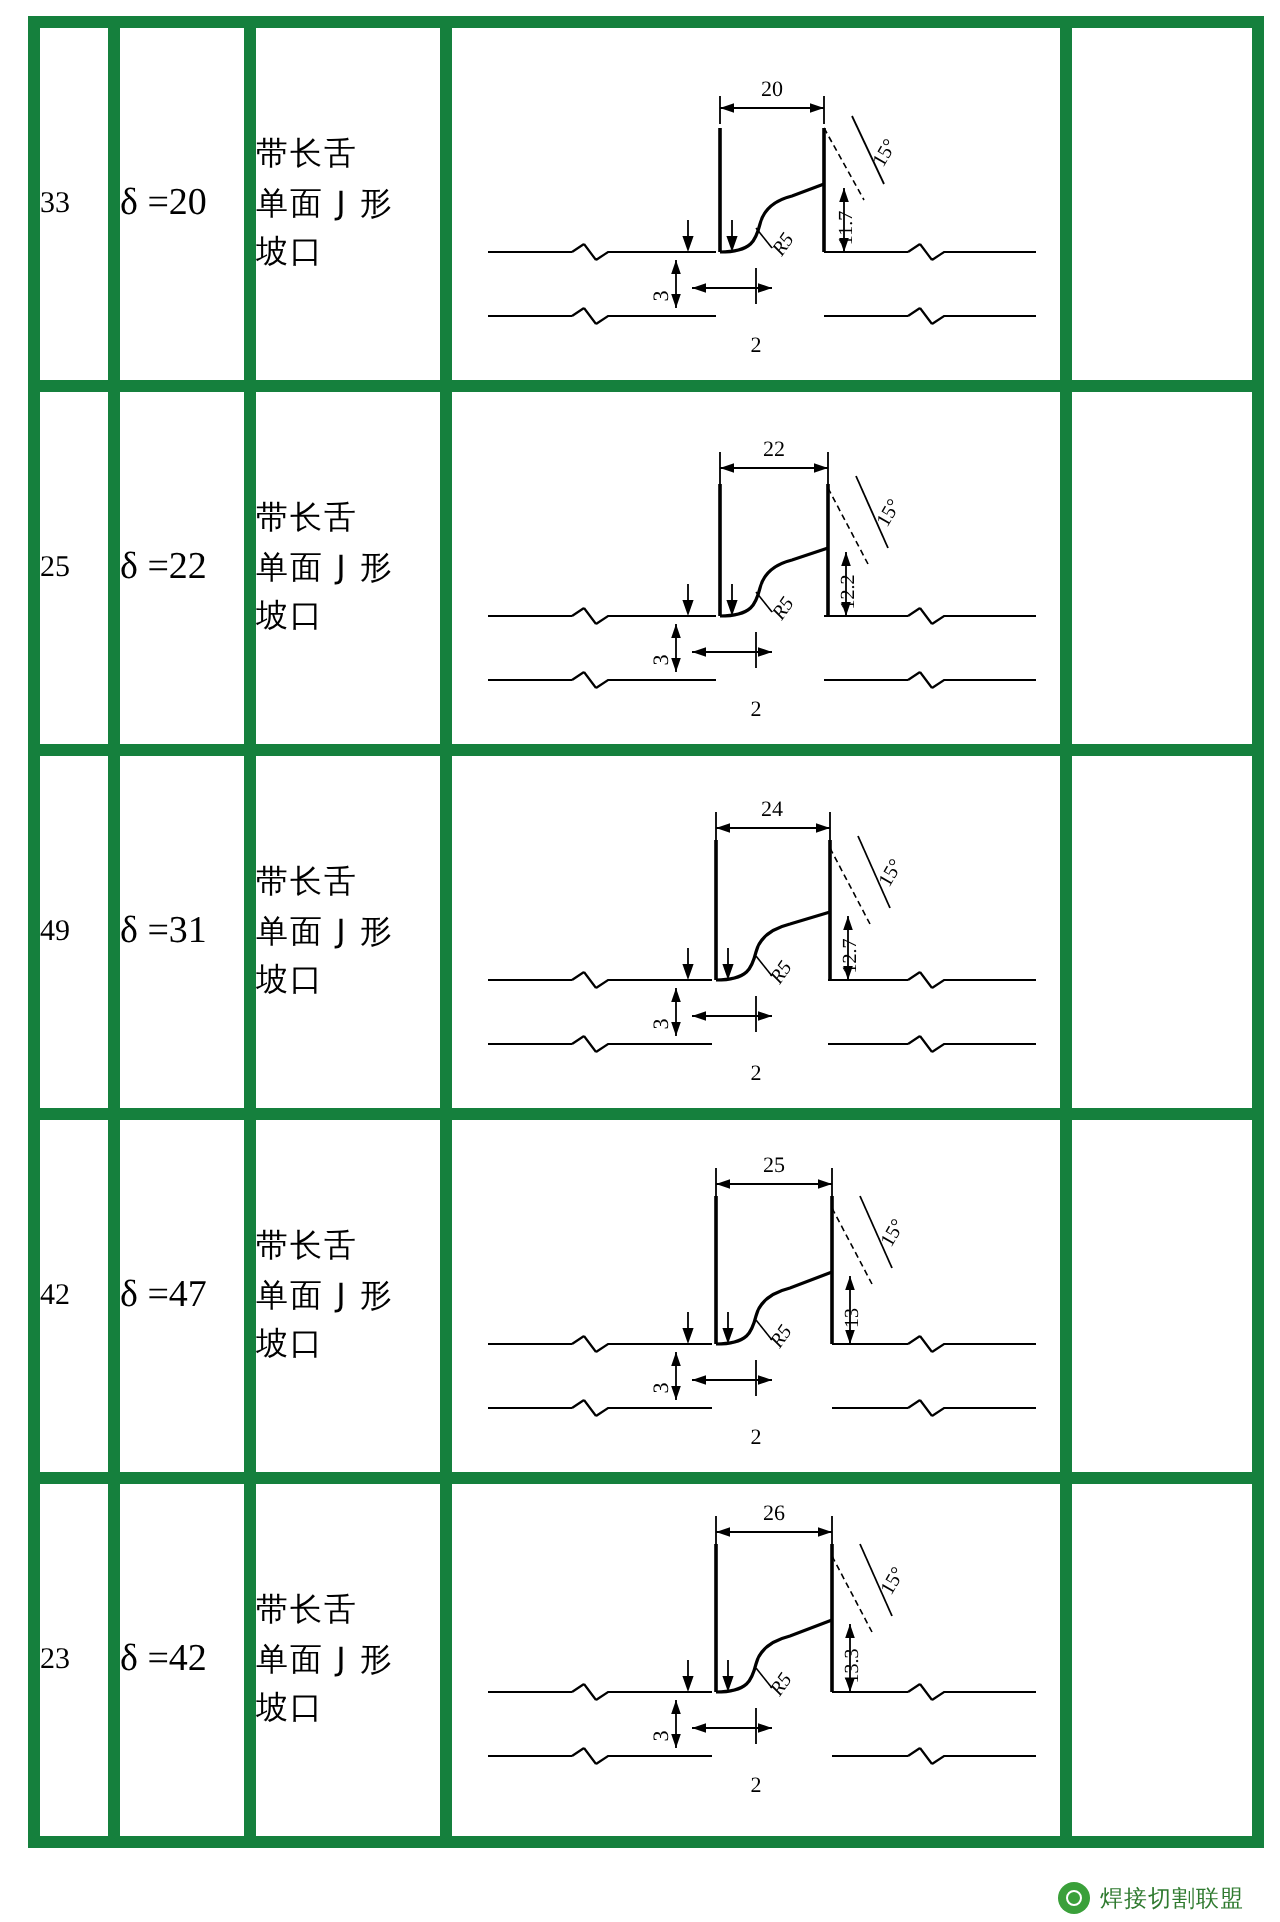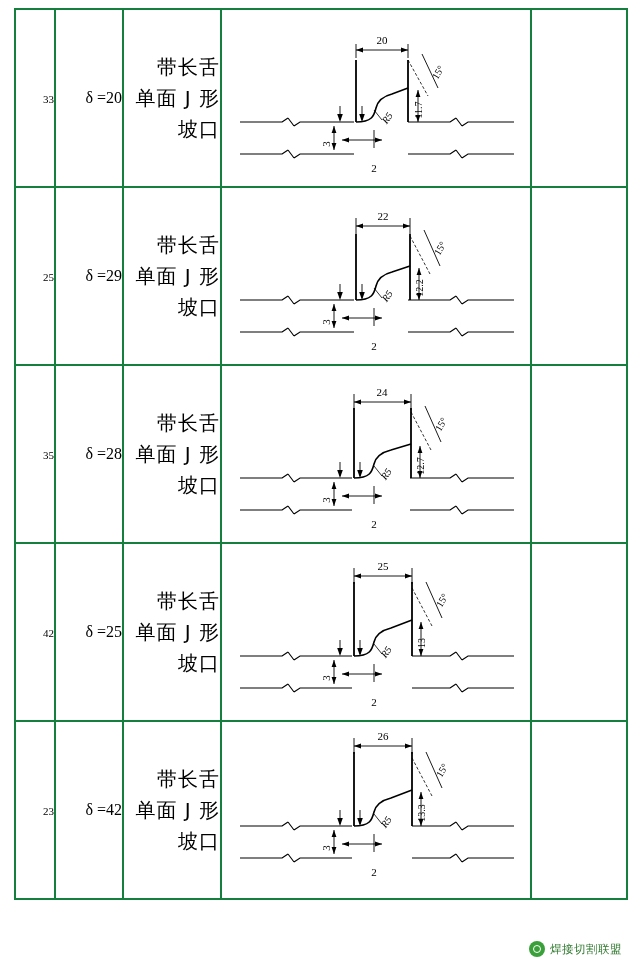--- a/index.html
+++ b/index.html
@@ -22,45 +22,45 @@
     box-sizing: border-box;
   }
   table.spec-table {
     border-collapse: collapse;
     width: 612px;
     margin-left: 14px;
     margin-top: 8px;
     table-layout: fixed;
   }
   table.spec-table td {
-    border: 2px solid #15803d;
+    border: 6px solid #15803d;
     padding: 0;
     vertical-align: middle;
-    text-align: right;
+    text-align: left;
   }
   .col-no    { width: 40px; }
   .col-thk   { width: 68px; }
   .col-name  { width: 98px; }
   .col-fig   { width: 310px; }
   .col-last  { width: 96px; }
 
   .row-cell { height: 176px; position: relative; }
 
   .no-text {
     font-family: "Liberation Serif", serif;
-    font-size: 11px;
+    font-size: 15px;
   }
   .thk-text {
     font-family: "Liberation Serif", serif;
-    font-size: 16px;
+    font-size: 19px;
     white-space: nowrap;
   }
   .name-text {
     font-family: "DejaVu Sans", sans-serif;
-    font-size: 20px;
+    font-size: 16px;
     line-height: 1.55;
     letter-spacing: 1px;
   }
   .fig-wrap {
     position: relative;
     width: 310px;
     height: 176px;
   }
   .fig-wrap svg { display: block; }
 
@@ -178,21 +178,21 @@
           </div>
         </td>
         <td class="row-cell"></td>
       </tr>
 
       <tr>
         <td class="row-cell">
           <span class="no-text">25</span>
         </td>
         <td class="row-cell">
-          <span class="thk-text">δ =29</span>
+          <span class="thk-text">δ =22</span>
         </td>
         <td class="row-cell">
           <div class="name-text">带长舌</div>
           <div class="name-text">单面 J 形</div>
           <div class="name-text">坡口</div>
         </td>
         <td class="row-cell">
           <div class="fig-wrap">
             <svg width="310" height="176" viewBox="0 0 310 176" xmlns="http://www.w3.org/2000/svg">
               <g stroke="#000" fill="none" stroke-width="1.1">
@@ -230,24 +230,24 @@
                 <text transform="translate(168,110) rotate(-55)" text-anchor="middle" font-size="10" font-style="italic">R5</text>
               </g>
             </svg>
           </div>
         </td>
         <td class="row-cell"></td>
       </tr>
 
       <tr>
         <td class="row-cell">
-          <span class="no-text">35</span>
-        </td>
-        <td class="row-cell">
-          <span class="thk-text">δ =28</span>
+          <span class="no-text">49</span>
+        </td>
+        <td class="row-cell">
+          <span class="thk-text">δ =31</span>
         </td>
         <td class="row-cell">
           <div class="name-text">带长舌</div>
           <div class="name-text">单面 J 形</div>
           <div class="name-text">坡口</div>
         </td>
         <td class="row-cell">
           <div class="fig-wrap">
             <svg width="310" height="176" viewBox="0 0 310 176" xmlns="http://www.w3.org/2000/svg">
               <g stroke="#000" fill="none" stroke-width="1.1">
@@ -288,21 +288,21 @@
           </div>
         </td>
         <td class="row-cell"></td>
       </tr>
 
       <tr>
         <td class="row-cell">
           <span class="no-text">42</span>
         </td>
         <td class="row-cell">
-          <span class="thk-text">δ =25</span>
+          <span class="thk-text">δ =47</span>
         </td>
         <td class="row-cell">
           <div class="name-text">带长舌</div>
           <div class="name-text">单面 J 形</div>
           <div class="name-text">坡口</div>
         </td>
         <td class="row-cell">
           <div class="fig-wrap">
             <svg width="310" height="176" viewBox="0 0 310 176" xmlns="http://www.w3.org/2000/svg">
               <g stroke="#000" fill="none" stroke-width="1.1">

